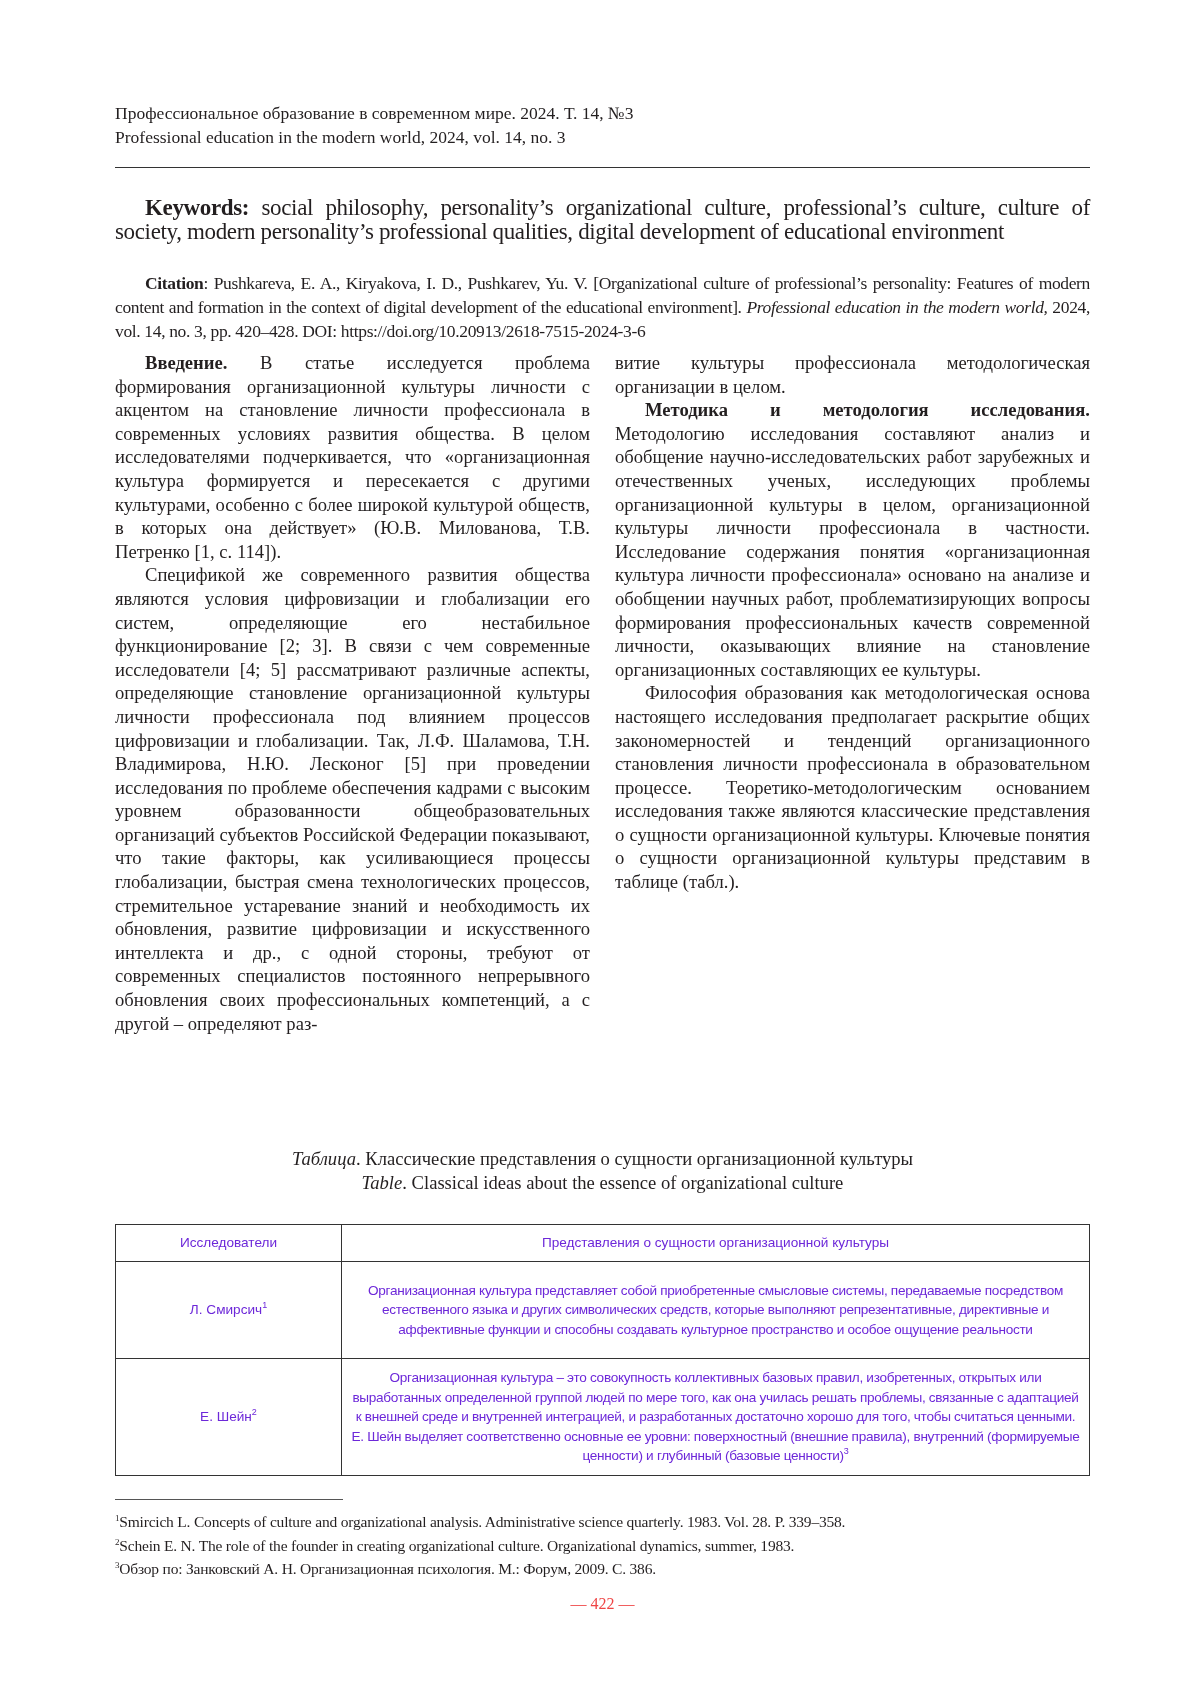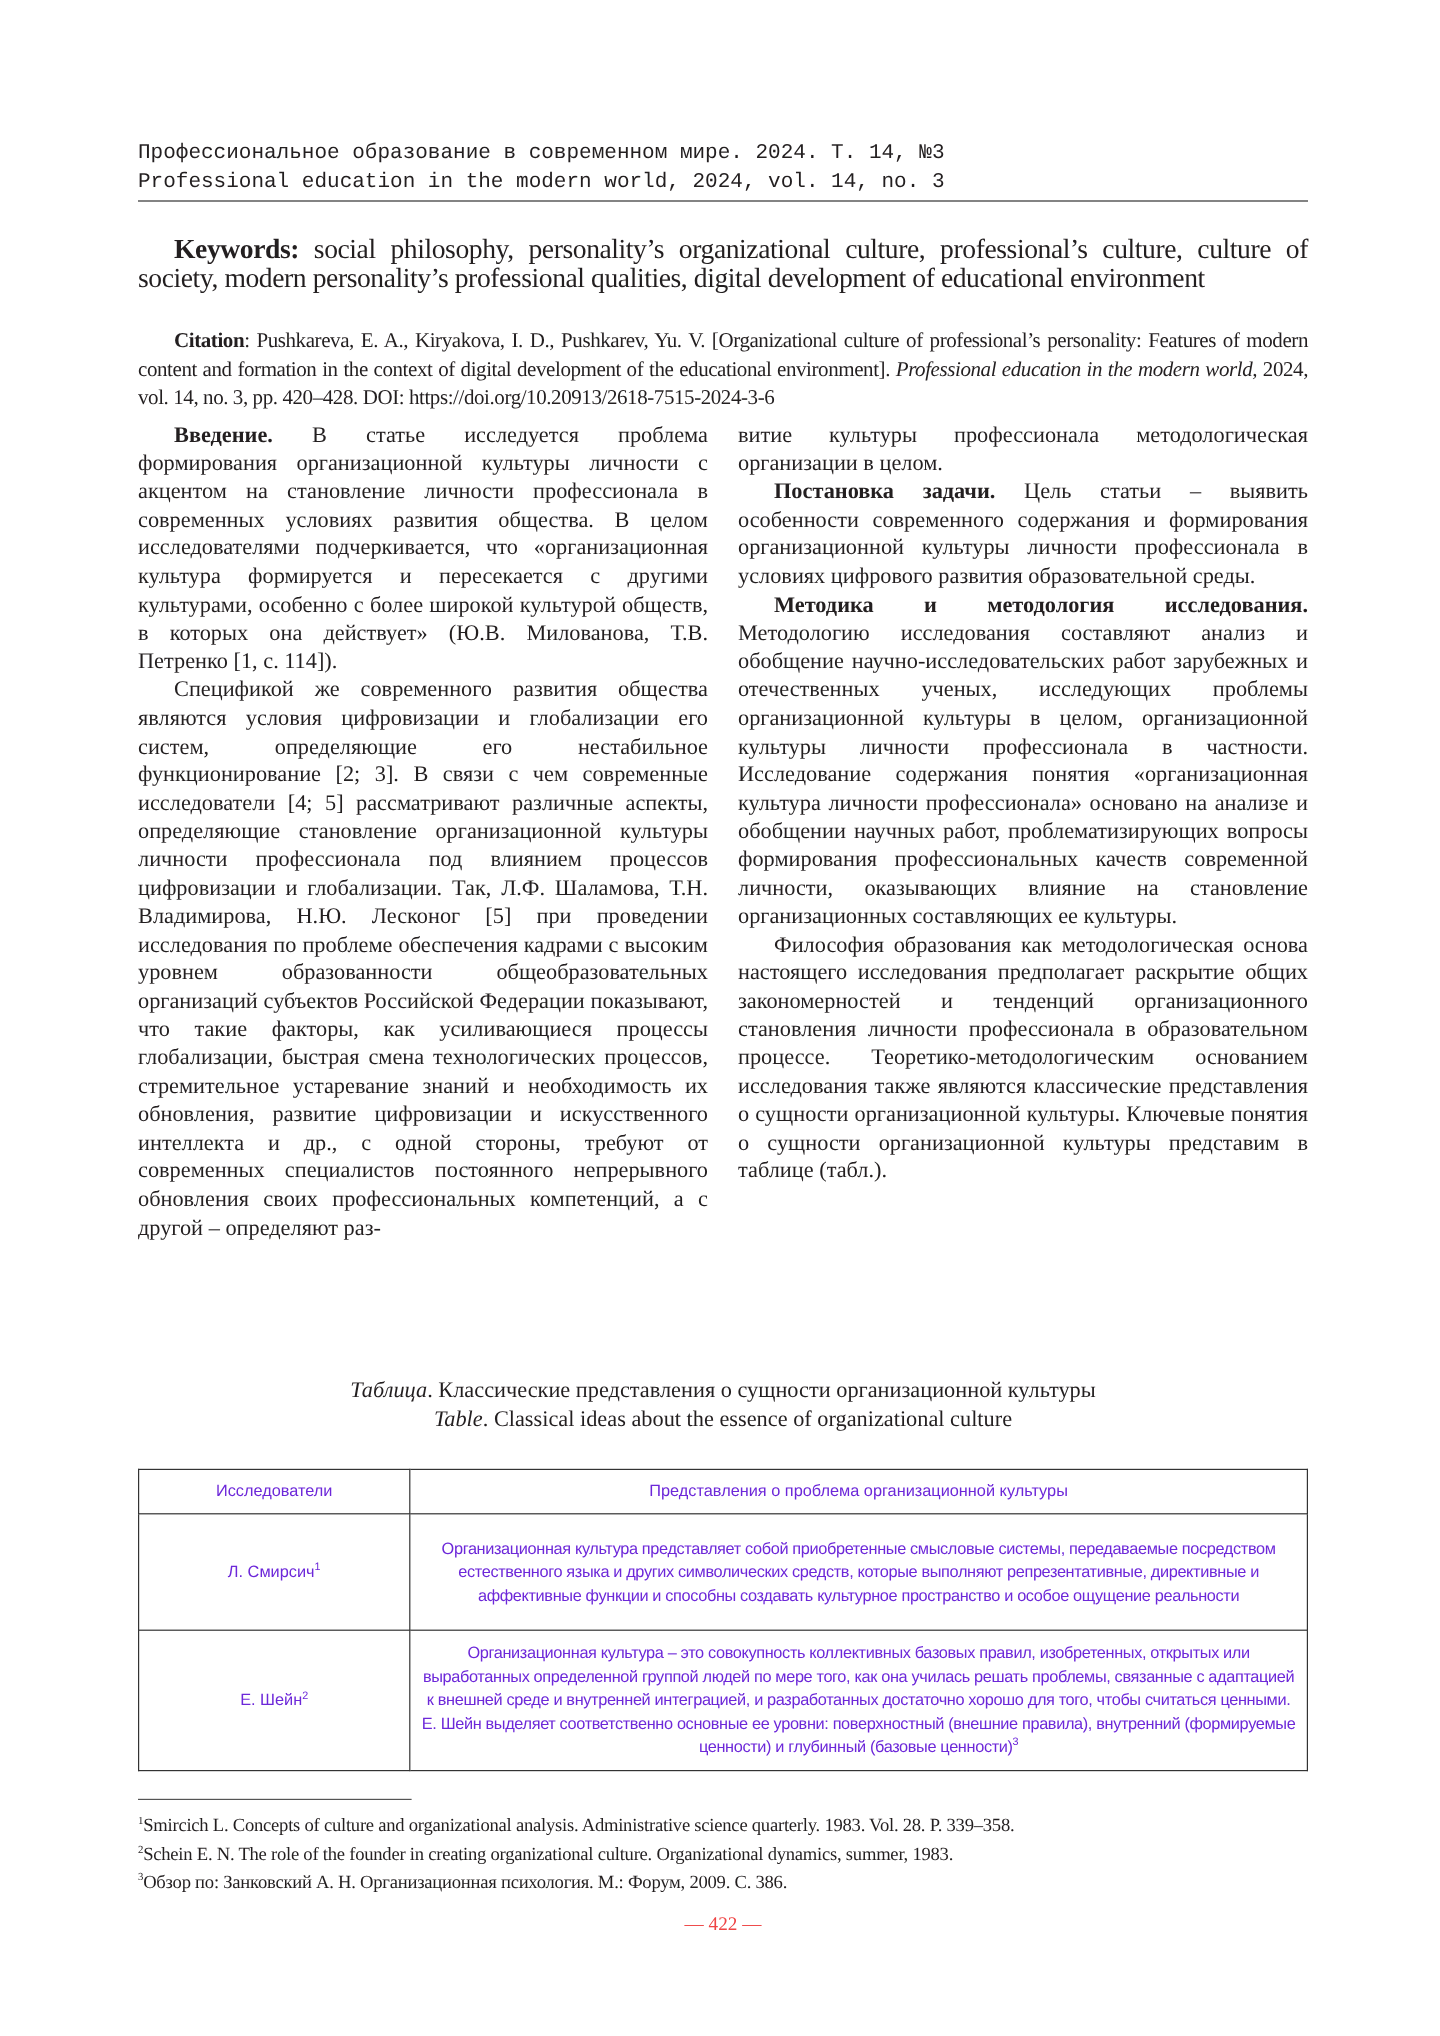--- a/index.html
+++ b/index.html
@@ -1,20 +1,20 @@
 <!DOCTYPE html>
 <html><head>
 <meta charset="utf-8">
 <style>
   html, body { margin: 0; padding: 0; background: #ffffff; }
   body { width: 1200px; height: 1697px; position: relative; overflow: hidden; color: #231f20;
          font-family: "Liberation Serif", "DejaVu Serif", serif; }
   .page { position: absolute; left: 115px; top: 0; width: 975px; }
 
-  .running-head { position: absolute; top: 116px; left: 0; width: 975px; font-size: 17.5px; line-height: 24px; font-family: Liberation Mono, monospace; }
+  .running-head { position: absolute; top: 101px; left: 0; width: 975px; font-size: 17.5px; line-height: 24px; }
   .head-rule { position: absolute; top: 167px; left: 0; width: 975px; height: 0; border-top: 1.6px solid #333; }
 
   .keywords { position: absolute; top: 196px; left: 0; width: 975px; font-size: 23px; line-height: 24px;
               text-indent: 30px; text-align: justify; letter-spacing: -0.35px; }
   .citation { position: absolute; top: 271px; left: 0; width: 975px; font-size: 17.5px; line-height: 24px;
               text-indent: 30px; text-align: justify; letter-spacing: -0.35px; }
   b.lbl { font-weight: bold; }
 
   .col { position: absolute; top: 351px; width: 475px; font-size: 18.6px; line-height: 23.6px;
          text-align: justify; }
@@ -59,35 +59,34 @@
 
   <div class="citation"><b class="lbl">Citation</b><span>: Pushkareva, E. A., Kiryakova, I. D., Pushkarev, Yu. V. [Organizational culture of professional’s personality: Features of modern content and formation in the context of digital development of the educational environment]. </span><i>Professional education in the modern world,</i><span> 2024, vol. 14, no. 3, pp. 420–428. DOI: https://doi.org/10.20913/2618-7515-2024-3-6</span></div>
 
   <div class="col col-left">
     <p><b>Введение.</b><span> В статье исследуется проблема формирования организационной культуры личности с акцентом на становление личности профессионала в современных условиях развития общества. В целом исследователями подчеркивается, что «организационная культура формируется и пересекается с другими культурами, особенно с более широкой культурой обществ, в которых она действует» (Ю.В. Милованова, Т.В. Петренко [1, с. 114]).</span></p>
     <p><span>Спецификой же современного развития общества являются условия цифровизации и глобализации его систем, определяющие его нестабильное функционирование [2; 3]. В связи с чем современные исследователи [4; 5] рассматривают различные аспекты, определяющие становление организационной культуры личности профессионала под влиянием процессов цифровизации и глобализации. Так, Л.Ф. Шаламова, Т.Н. Владимирова, Н.Ю. Лесконог [5] при проведении исследования по проблеме обеспечения кадрами с высоким уровнем образованности общеобразовательных организаций субъектов Российской Федерации показывают, что такие факторы, как усиливающиеся процессы глобализации, быстрая смена технологических процессов, стремительное устаревание знаний и необходимость их обновления, развитие цифровизации и искусственного интеллекта и др., с одной стороны, требуют от современных специалистов постоянного непрерывного обновления своих профессиональных компетенций, а с другой – определяют раз-</span></p>
   </div>
 
   <div class="col col-right">
     <p class="cont"><span>витие культуры профессионала методологическая организации в целом.</span></p>
-    <p><b>Постановка задачи.</b><span> Цель статьи – выявить особенности современного содержания и формирования организационной культуры личности профессионала в условиях цифрового развития образовательной среды.</span></p>
     <p><b>Методика и методология исследования.</b><span> Методологию исследования составляют анализ и обобщение научно-исследовательских работ зарубежных и отечественных ученых, исследующих проблемы организационной культуры в целом, организационной культуры личности профессионала в частности. Исследование содержания понятия «организационная культура личности профессионала» основано на анализе и обобщении научных работ, проблематизирующих вопросы формирования профессиональных качеств современной личности, оказывающих влияние на становление организационных составляющих ее культуры.</span></p>
     <p><span>Философия образования как методологическая основа настоящего исследования предполагает раскрытие общих закономерностей и тенденций организационного становления личности профессионала в образовательном процессе. Теоретико-методологическим основанием исследования также являются классические представления о сущности организационной культуры. Ключевые понятия о сущности организационной культуры представим в таблице (табл.).</span></p>
   </div>
 
   <div class="table-caption">
     <div><i>Таблица</i><span>. Классические представления о сущности организационной культуры</span></div>
     <div><i>Table</i><span>. Classical ideas about the essence of organizational culture</span></div>
   </div>
 
   <table class="data">
     <thead>
       <tr>
         <th>Исследователи</th>
-        <th>Представления о проблема организационной культуры</th>
+        <th>Представления о сущности организационной культуры</th>
       </tr>
     </thead>
     <tbody>
       <tr>
         <td class="name"><span>Л. Смирсич</span><sup>1</sup></td>
         <td class="desc" style="height:86px"><span>Организационная культура представляет собой приобретенные смысловые системы, передаваемые посредством естественного языка и других символических средств, которые выполняют репрезентативные, директивные и аффективные функции и способны создавать культурное пространство и особое ощущение реальности</span></td>
       </tr>
       <tr>
         <td class="name"><span>Е. Шейн</span><sup>2</sup></td>
         <td class="desc" style="height:106px"><span>Организационная культура – это совокупность коллективных базовых правил, изобретенных, открытых или выработанных определенной группой людей по мере того, как она училась решать проблемы, связанные с адаптацией к внешней среде и внутренней интеграцией, и разработанных достаточно хорошо для того, чтобы считаться ценными. Е. Шейн выделяет соответственно основные ее уровни: поверхностный (внешние правила), внутренний (формируемые ценности) и глубинный (базовые ценности)</span><sup>3</sup></td>

